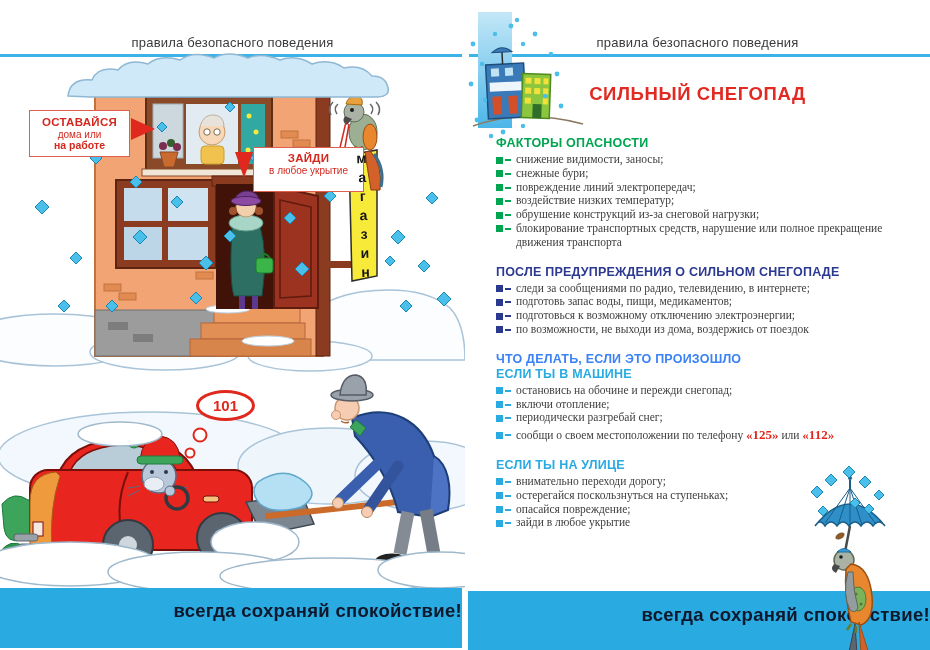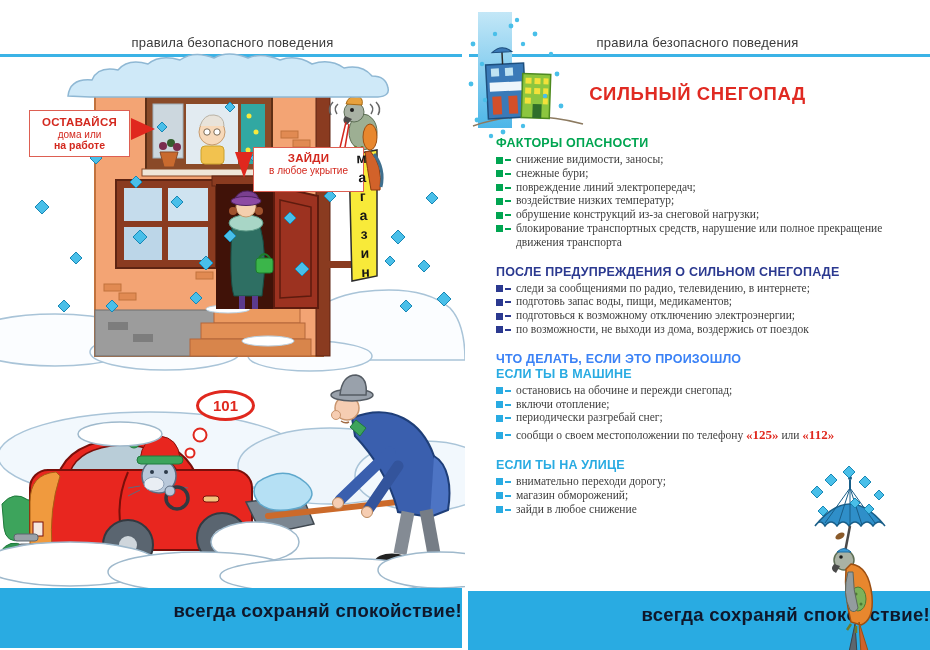--- a/index.html
+++ b/index.html
@@ -353,22 +353,23 @@
           <li><span class="bullet b-cyan"></span><span>включи отопление;</span></li>
           <li><span class="bullet b-cyan"></span><span>периодически разгребай снег;</span></li>
           <li style="margin-top:3px"><span class="bullet b-cyan"></span><span>сообщи о своем местоположении по телефону </span><span class="phone">«125»</span><span> или </span><span class="phone">«112»</span></li>
         </ul>
       </div>
 
       <div class="section">
         <h3 class="heading h-cyan">ЕСЛИ ТЫ НА УЛИЦЕ</h3>
         <ul class="items">
           <li><span class="bullet b-cyan"></span><span>внимательно переходи дорогу;</span></li>
-          <li><span class="bullet b-cyan"></span><span>магазин обморожений;</span></li>
-          <li><span class="bullet b-cyan"></span><span>зайди в любое снижение</span></li>
+          <li><span class="bullet b-cyan"></span><span>остерегайся поскользнуться на ступеньках;</span></li>
+          <li><span class="bullet b-cyan"></span><span>опасайся повреждение;</span></li>
+          <li><span class="bullet b-cyan"></span><span>зайди в любое укрытие</span></li>
         </ul>
       </div>
     </div>
 
     <div class="band band-right">всегда сохраняй спокойствие!</div>
 
     <svg class="illu illu-front" viewBox="0 0 465 650" aria-hidden="true">
       <defs>
         <linearGradient id="strip" x1="0" y1="0" x2="0" y2="1">
           <stop offset="0" stop-color="#c3e7f7"></stop>

